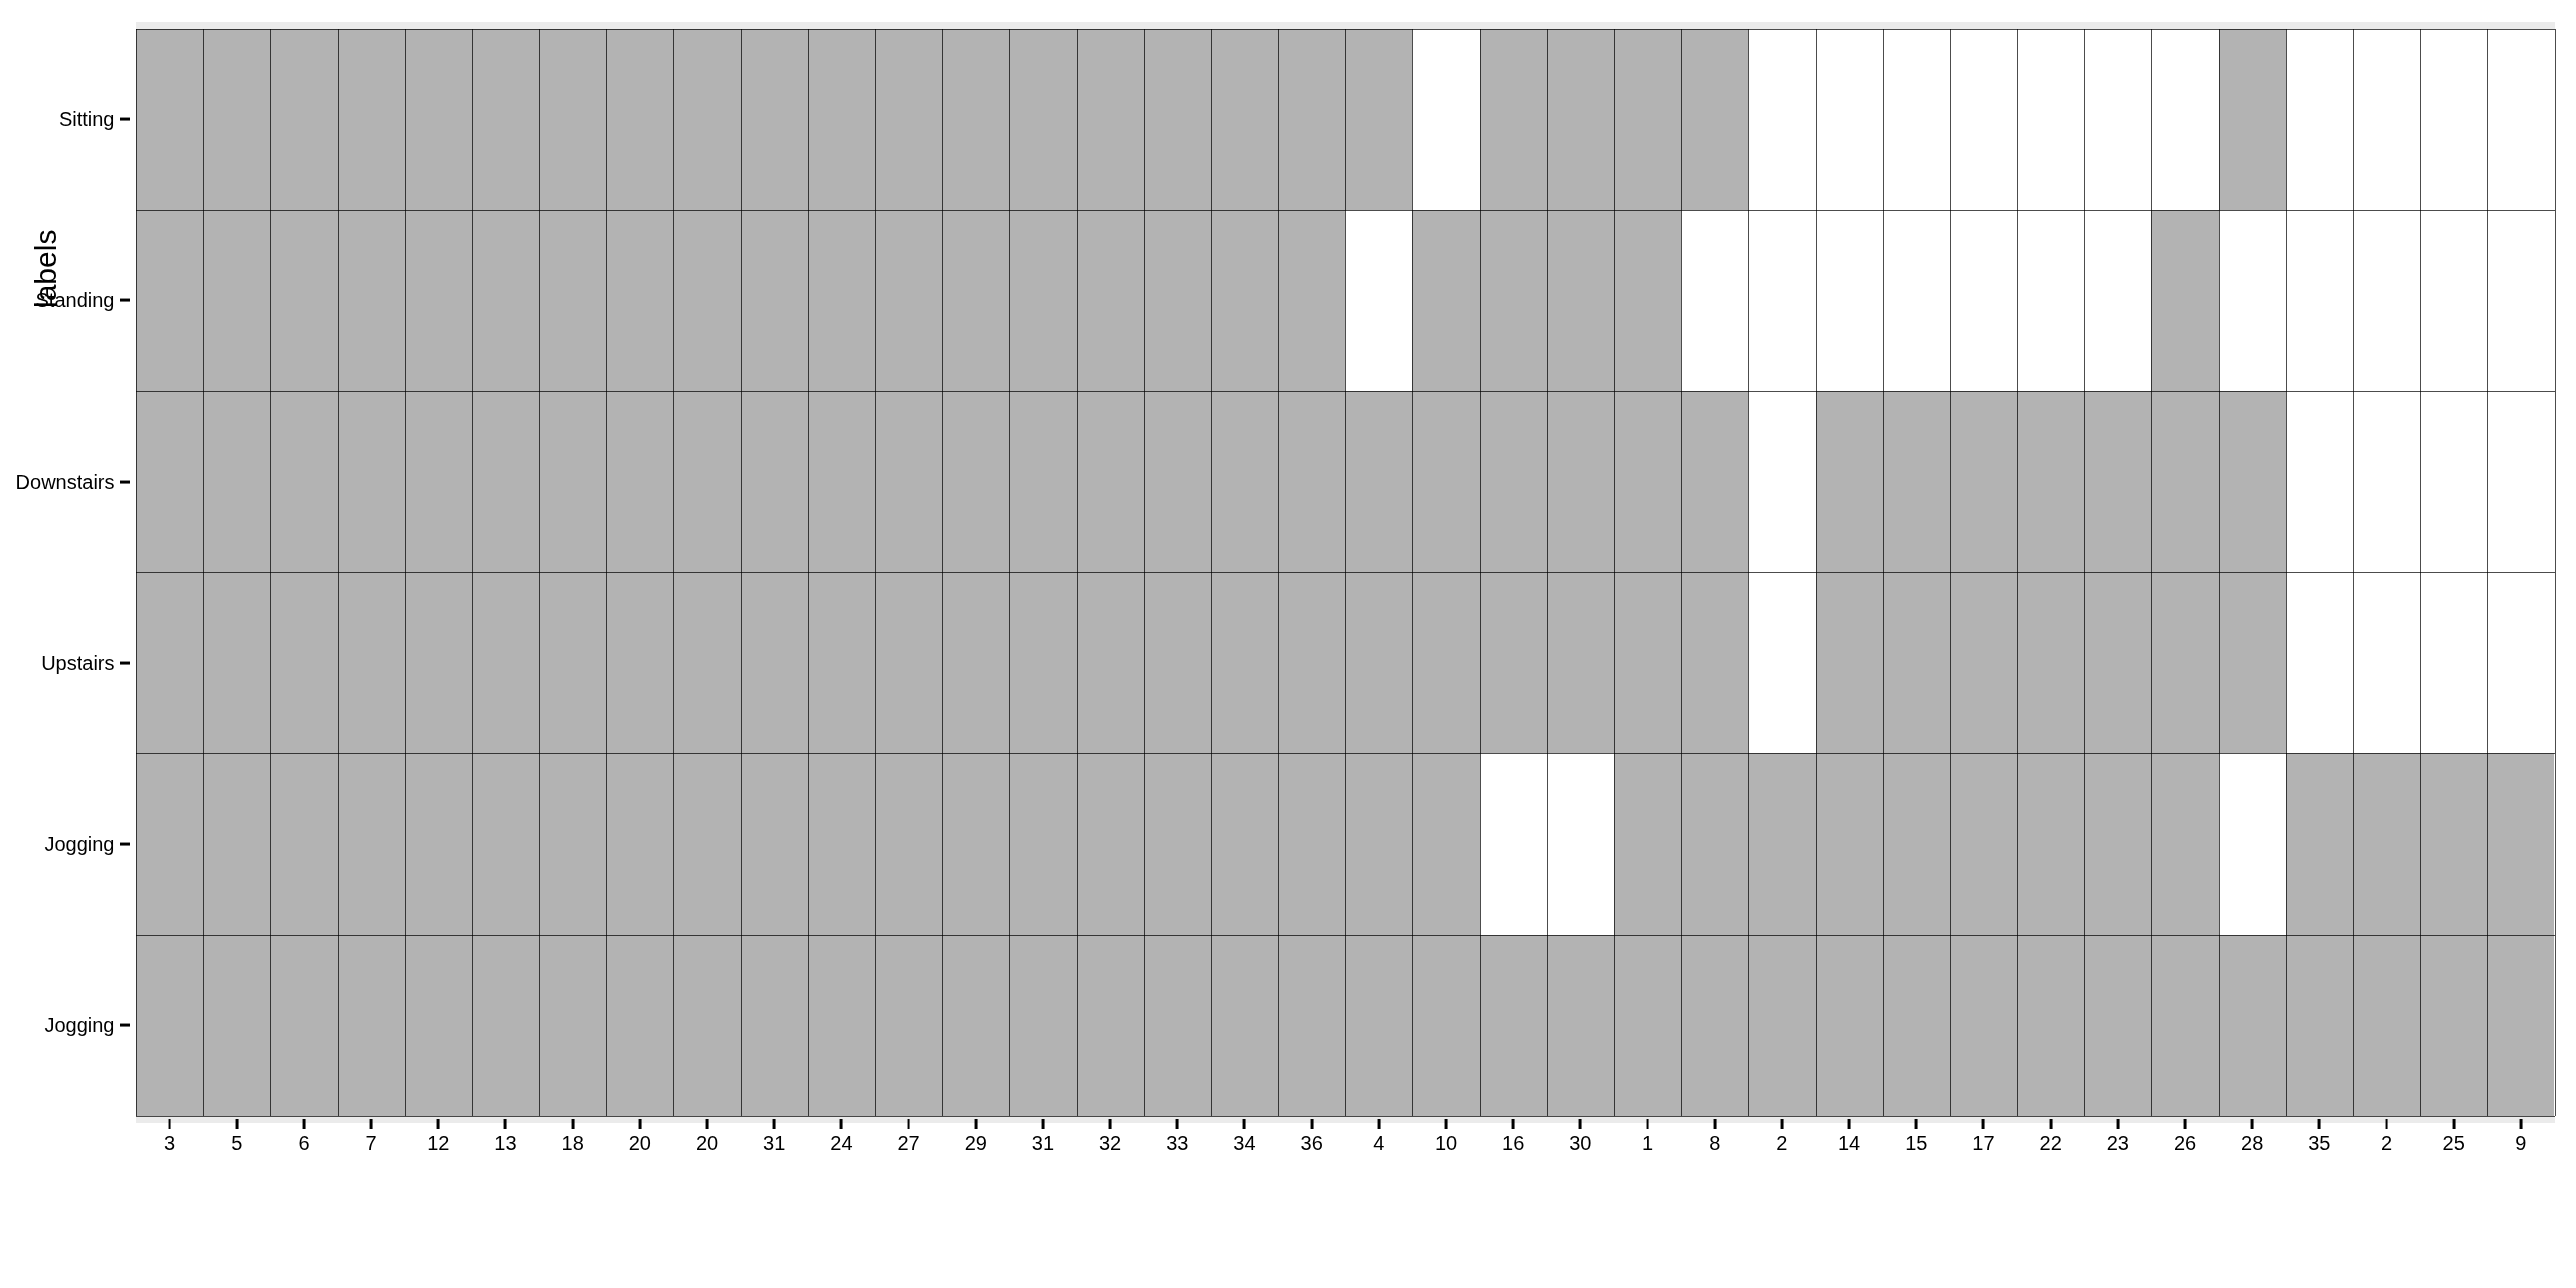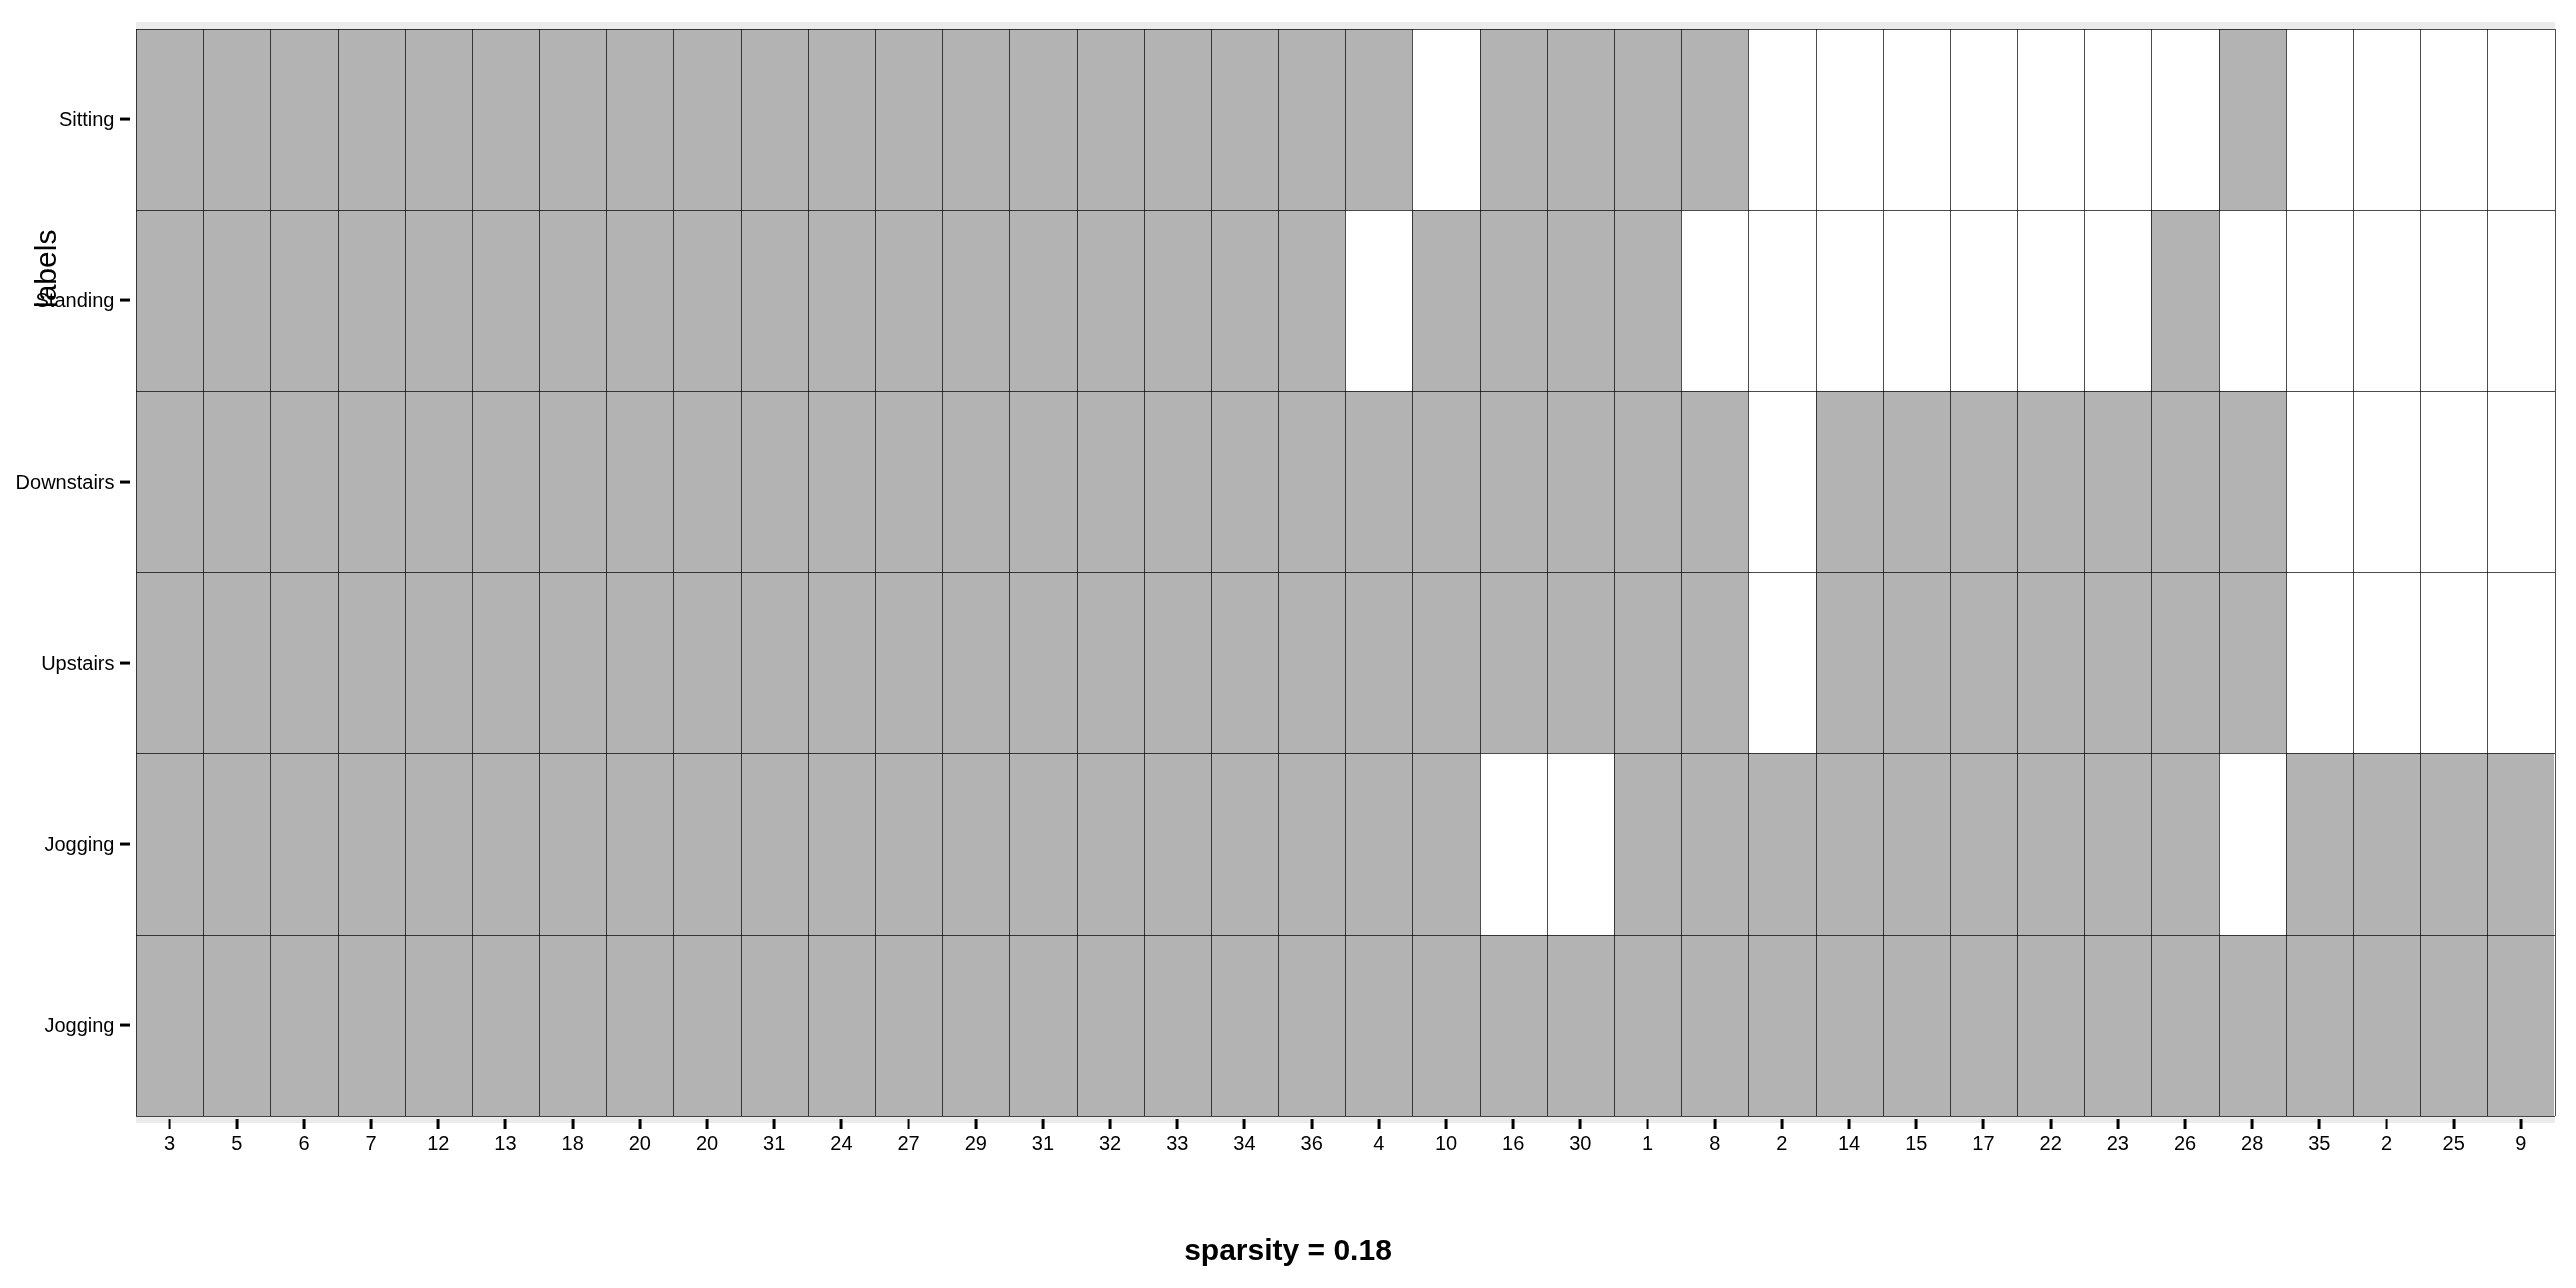--- a/index.html
+++ b/index.html
@@ -508,16 +508,15 @@
       <div class="facet-gap" style="left: 77.7778%; width: calc(2.77778% - 1.4px); margin-left: 0.7px; background: rgb(235, 235, 235);"></div>
       <div class="facet-gap" style="left: 80.5556%; width: calc(2.77778% - 1.4px); margin-left: 0.7px; background: rgb(235, 235, 235);"></div>
       <div class="facet-gap" style="left: 83.3333%; width: calc(2.77778% - 1.4px); margin-left: 0.7px; background: rgb(235, 235, 235);"></div>
       <div class="facet-gap" style="left: 86.1111%; width: calc(2.77778% - 1.4px); margin-left: 0.7px; background: rgb(235, 235, 235);"></div>
       <div class="facet-gap" style="left: 88.8889%; width: calc(2.77778% - 1.4px); margin-left: 0.7px; background: rgb(235, 235, 235);"></div>
       <div class="facet-gap" style="left: 91.6667%; width: calc(2.77778% - 1.4px); margin-left: 0.7px; background: rgb(235, 235, 235);"></div>
       <div class="facet-gap" style="left: 94.4444%; width: calc(2.77778% - 1.4px); margin-left: 0.7px; background: rgb(235, 235, 235);"></div>
       <div class="facet-gap" style="left: 97.2222%; width: calc(2.77778% - 1.4px); margin-left: 0.7px; background: rgb(235, 235, 235);"></div>
     </div>
 
-  <div class="caption">sparsity = 0.18</div>
 
 </div>
 
 
 </body></html>

